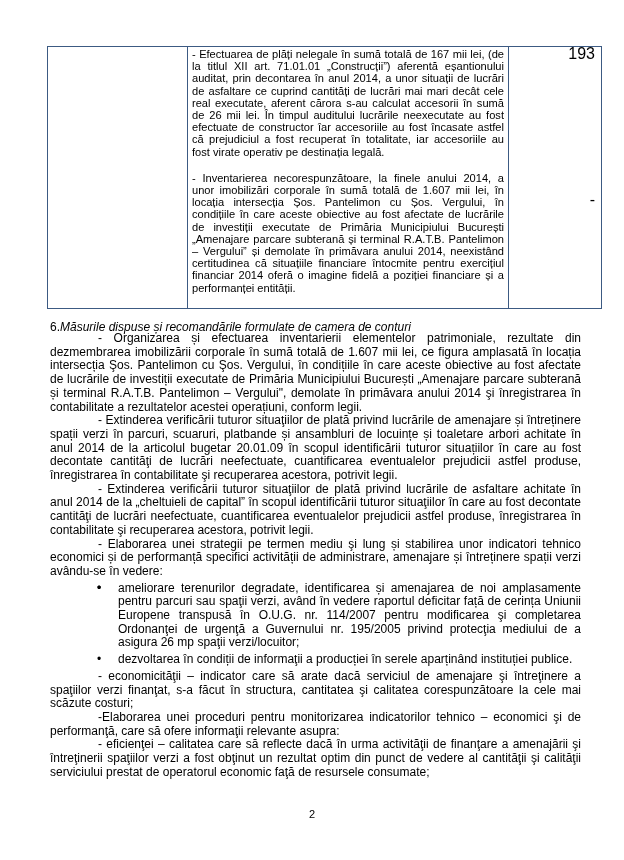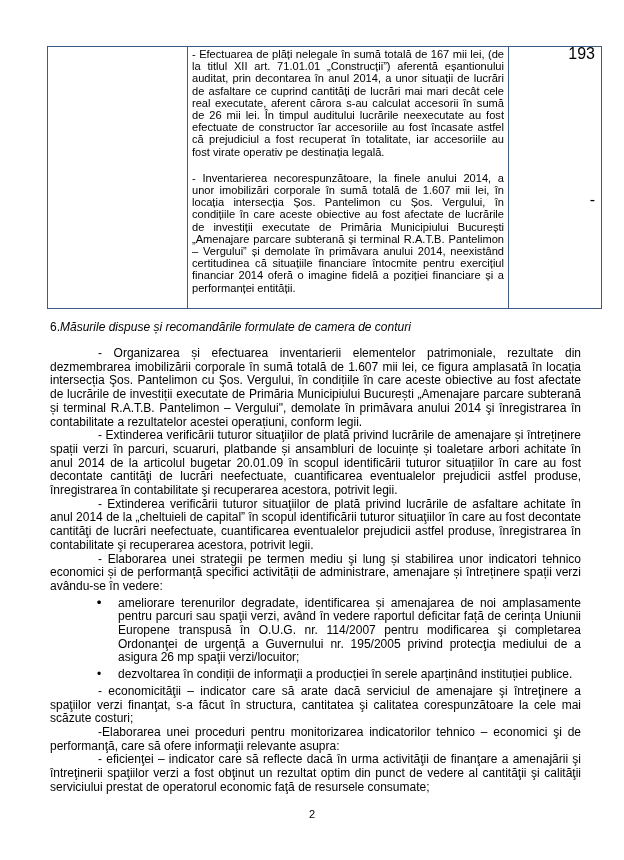--- a/index.html
+++ b/index.html
@@ -14,21 +14,21 @@
   td.c2 { width: 312px; padding: 1px 4px 0 4px !important; }
   td.c3 { width: 86px; text-align: right; padding: 1px 6px 0 0 !important; }
   .cell-text { font-size: 11.1px; line-height: 12.2px; text-align: justify; text-align-last: left; }
   .cell-text p { margin: 0 0 14px 0; }
   .cell-num { font-size: 16px; line-height: 12.2px; }
   .num2 { margin-top: 134px; }
 
   .heading { position: absolute; left: 50px; top: 320px; font-size: 12px; font-weight: normal; }
   .heading .it { font-style: italic; }
 
-  .body { position: absolute; left: 50px; top: 347px; width: 531px;
+  .body { position: absolute; left: 50px; top: 332px; width: 531px;
           font-size: 12px; line-height: 13.7px; text-align: justify; }
   .body p { margin: 0; }
   .body .ind { text-indent: 48px; }
   ul.bullets { margin: 0; padding: 0 0 0 47px; list-style: none; }
   ul.bullets li { position: relative; padding-left: 21px; margin: 0 0 3px 0; }
   ul.bullets li .dot { position: absolute; left: 0; top: 0; }
   .pagenum { position: absolute; left: 0; width: 624px; top: 808px; text-align: center; font-size: 11px; }
 </style>
 </head>
 <body>
@@ -60,17 +60,17 @@
     <p class="ind">- Extinderea verificării tuturor situaţiilor de plată privind lucrările de amenajare și întreținere spații verzi în parcuri, scuaruri, platbande și ansambluri de locuințe și toaletare arbori achitate în anul 2014 de la articolul bugetar 20.01.09 în scopul identificării tuturor situațiilor în care au fost decontate cantităţi de lucrări neefectuate, cuantificarea eventualelor prejudicii astfel produse, înregistrarea în contabilitate şi recuperarea acestora, potrivit legii.</p>
     <p class="ind">- Extinderea verificării tuturor situaţiilor de plată privind lucrările de asfaltare achitate în anul 2014 de la „cheltuieli de capital” în scopul identificării tuturor situaţiilor în care au fost decontate cantităţi de lucrări neefectuate, cuantificarea eventualelor prejudicii astfel produse, înregistrarea în contabilitate şi recuperarea acestora, potrivit legii.</p>
     <p class="ind">- Elaborarea unei strategii pe termen mediu şi lung și stabilirea unor indicatori tehnico economici și de performanță specifici activității de administrare, amenajare și întreținere spații verzi avându-se în vedere:</p>
     <ul class="bullets">
       <li><span class="dot">•</span></li>
       <li><span class="dot">•</span><span>ameliorare terenurilor degradate, identificarea și amenajarea de noi amplasamente pentru parcuri sau spaţii verzi, având în vedere raportul deficitar față de cerința Uniunii Europene transpusă în O.U.G. nr. 114/2007 pentru modificarea şi completarea Ordonanţei de urgenţă a Guvernului nr. 195/2005 privind protecţia mediului de a asigura 26 mp spaţii verzi/locuitor;</span></li>
       <li><span class="dot">•</span><span>dezvoltarea în condiții de informaţii a producției în serele aparținând instituției publice.</span></li>
     </ul>
     <p class="ind">- economicităţii – indicator care să arate dacă serviciul de amenajare şi întreţinere a spaţiilor verzi finanţat, s-a făcut în structura, cantitatea şi calitatea corespunzătoare la cele mai scăzute costuri;</p>
     <p class="ind">-Elaborarea unei proceduri pentru monitorizarea indicatorilor tehnico – economici şi de performanţă, care să ofere informaţii relevante asupra:</p>
-    <p class="ind">- eficienţei – indicator care să reflecte dacă în urma activităţii de finanţare a amenajării şi întreţinerii spaţiilor verzi a fost obţinut un rezultat optim din punct de vedere al cantităţii şi calităţii serviciului prestat de operatorul economic faţă de resursele consumate;</p>
+    <p class="ind">- eficienţei – calitatea care să reflecte dacă în urma activităţii de finanţare a amenajării şi întreţinerii spaţiilor verzi a fost obţinut un rezultat optim din punct de vedere al cantităţii şi calităţii serviciului prestat de operatorul economic faţă de resursele consumate;</p>
   </div>
 
   <div class="pagenum">2</div>
 </div>
 
 </body></html>

